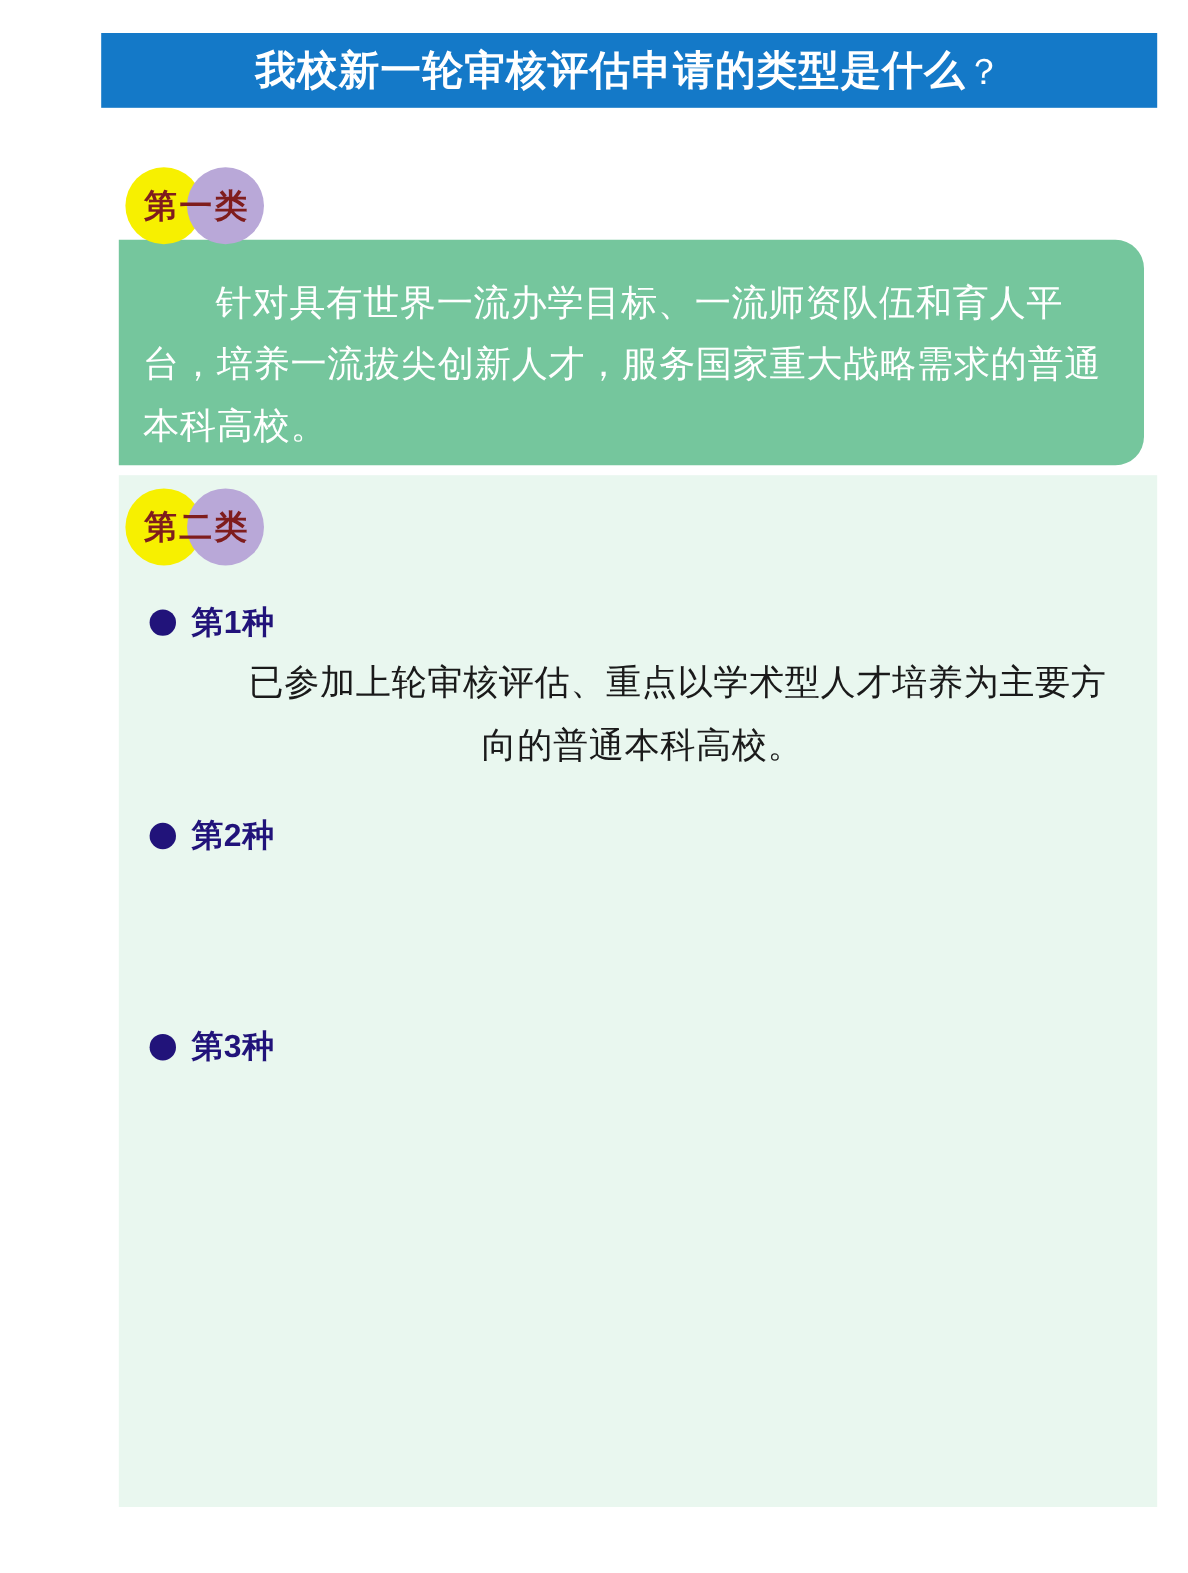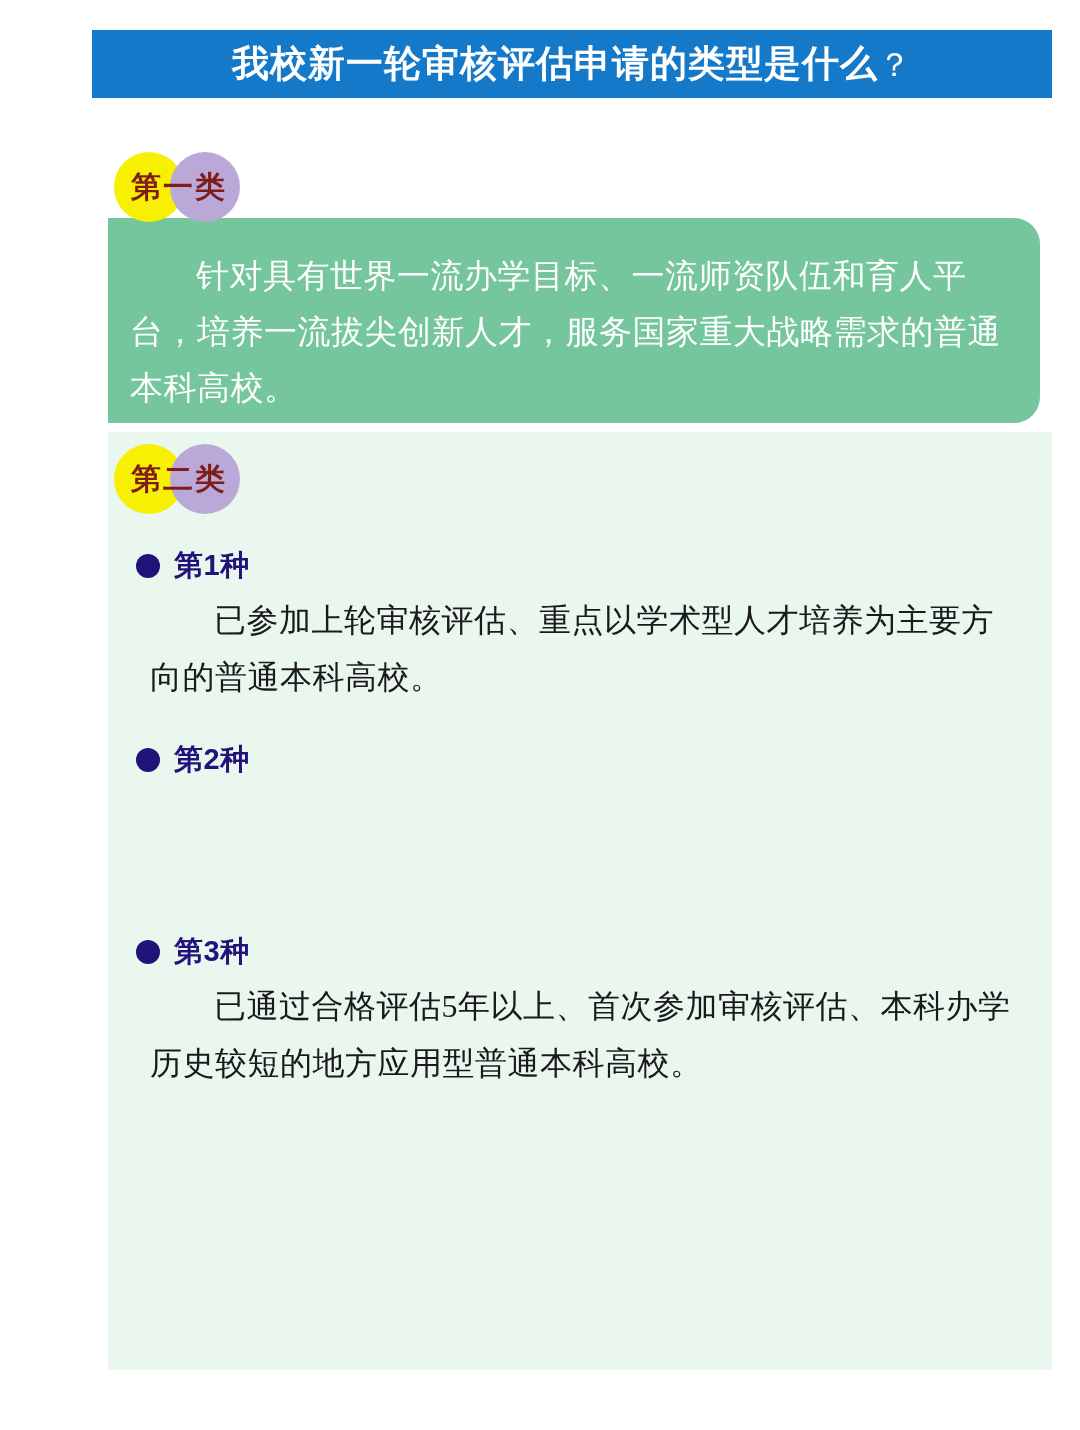--- a/index.html
+++ b/index.html
@@ -142,20 +142,21 @@
     letter-spacing: 0.5px;
   }
   .body-text {
     position: absolute;
     font-family: "Liberation Serif", serif;
     font-size: 32px;
     line-height: 57px;
     color: #1a1a1a;
     text-indent: 64px;
     letter-spacing: 0.5px;
+    text-align: center;
   }
 
   #bullet-1 { left: 104px; top: 546px; }
   #text-1 { left: 118px; top: 592px; width: 868px; }
 
   #bullet-2 { left: 104px; top: 740px; justify-content: center; }
   #text-2 { left: 118px; top: 786px; width: 868px; }
 
   #bullet-3 { left: 104px; top: 932px; }
   #text-3 { left: 118px; top: 978px; width: 868px; }
@@ -214,16 +215,15 @@
 
   <div class="bullet-row" id="bullet-2">
     <span class="bullet-dot"></span>
     <span class="bullet-label">第2种</span>
   </div>
 
   <div class="bullet-row" id="bullet-3">
     <span class="bullet-dot"></span>
     <span class="bullet-label">第3种</span>
   </div>
-  <div class="body-text" id="text-3">已通过合格评估5年以上、首次参加审核评估、本科办学历史较短的地方应用型普通本科高校。</div>
 
 
 </div>
 
 </body></html>

